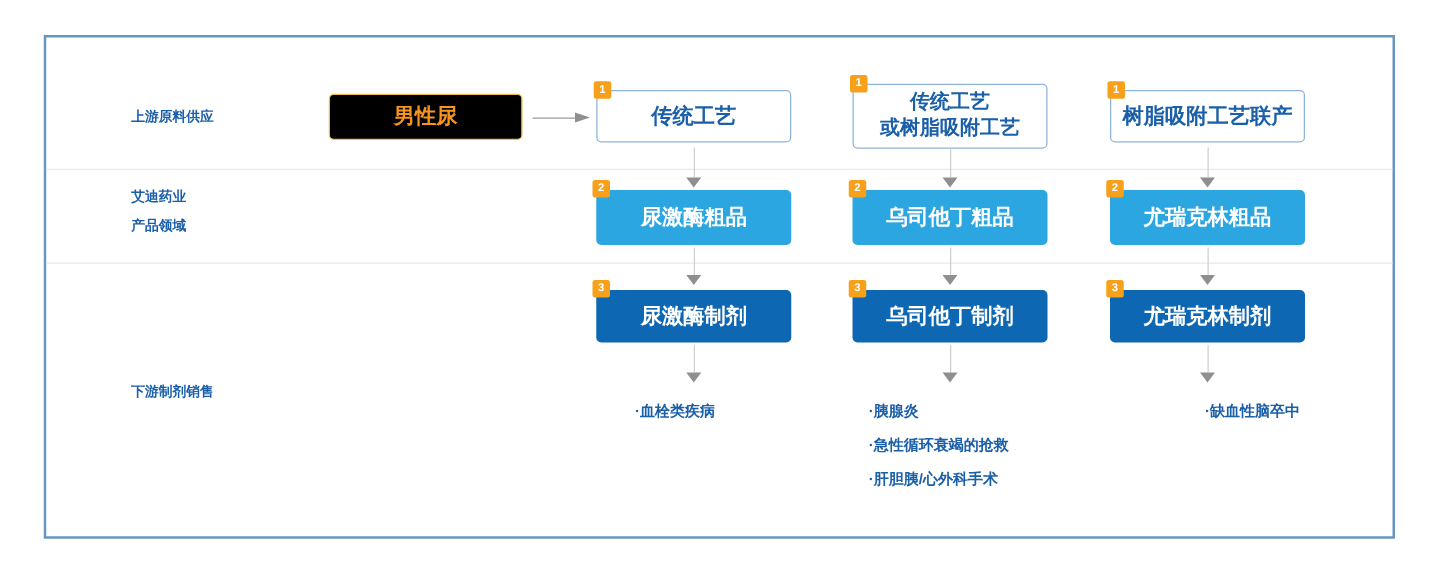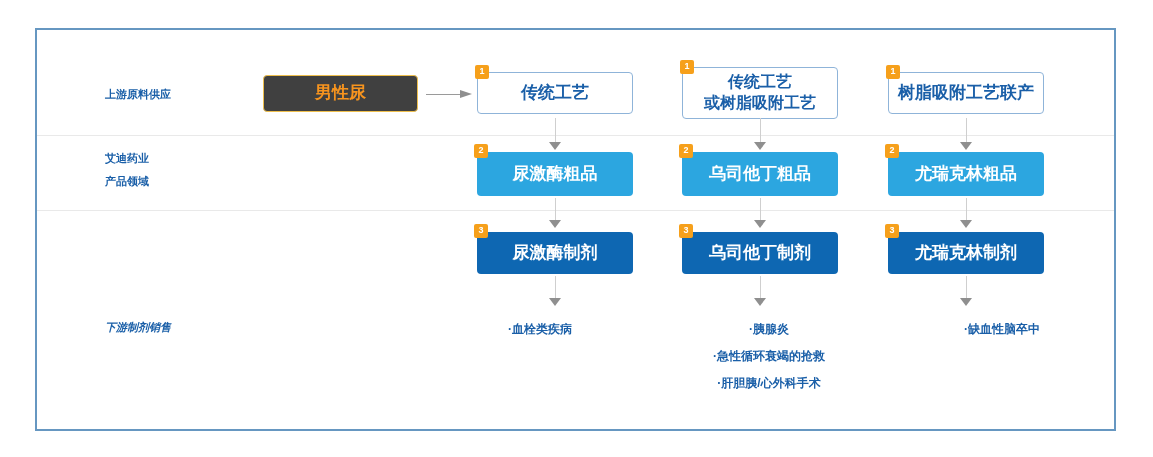--- a/index.html
+++ b/index.html
@@ -8,27 +8,27 @@
   .frame { position:absolute; left:35px; top:28px; width:1081px; height:403px;
            border:2px solid #6697c1; background:#ffffff; }
   .divider { position:absolute; left:0; right:0; height:1px; background:#e9e9e9; }
   .divider.d1 { top:105px; }
   .divider.d2 { top:180px; }
 
   .row-label { position:absolute; left:68px; color:#1a5fa8; font-weight:bold;
                font-size:11px; line-height:23px; white-space:pre-line; }
   .row-label.l1 { top:53px; }
   .row-label.l2 { top:117px; }
-  .row-label.l3 { top:286px;font-style:italic; }
+  .row-label.l3 { top:273px; }
 
   .box { position:absolute; display:flex; align-items:center; justify-content:center;
          text-align:center; font-weight:bold; font-size:17px; line-height:1.3;
          border-radius:4px; white-space:pre-line; }
   .source-box { left:226px; top:45px; width:155px; height:37px;
-                border:1px solid #eebf4d; color:#f7941e; background:#404040; }
+                border:1px solid #eebf4d; color:#f7941e; background:#000000; }
   .proc { border:1px solid #8fb4d9; color:#1a5fa8; background:#fff; top:42px; height:42px; }
   .proc.two-line { top:37px; height:52px; font-size:16px; }
   .crude { background:#2ca6e0; color:#ffffff; top:122px; height:44px; border:none; }
   .form  { background:#0e67b2; color:#ffffff; top:202px; height:42px; border:none; }
   .c1 { left:440px; width:156px; }
   .c2 { left:645px; width:156px; }
   .c3 { left:851px; width:156px; }
 
   .badge { position:absolute; left:-3px; top:-8px; width:14px; height:14px;
            background:#f6a01b; color:#ffffff; font-size:9px; font-weight:bold;
@@ -44,21 +44,21 @@
   .v-arrow .line { width:1px; flex:1; background:#cfcfcf; }
   .v-arrow .head { width:0; height:0; border-left:6px solid transparent;
                    border-right:6px solid transparent; border-top:8px solid #8f8f8f; }
   .va1 { top:88px;  height:32px; }
   .va2 { top:168px; height:30px; }
   .va3 { top:246px; height:30px; }
   .ac1 { left:510px; } .ac2 { left:715px; } .ac3 { left:921px; }
 
   .ind-list { position:absolute; top:286px; list-style:none; }
   .ind-list li { color:#1a5fa8; font-weight:bold; font-size:12px; line-height:27px; }
-  .il1 { left:471px; } .il2 { left:676px;text-align:center; } .il3 { left:891px;margin-left:36px; }
+  .il1 { left:471px; } .il2 { left:658px; } .il3 { left:891px;margin-left:36px; }
 </style>
 </head>
 <body>
 
 <div class="canvas">
   <div class="frame">
 
     <div class="divider d1"></div>
     <div class="divider d2"></div>
 

